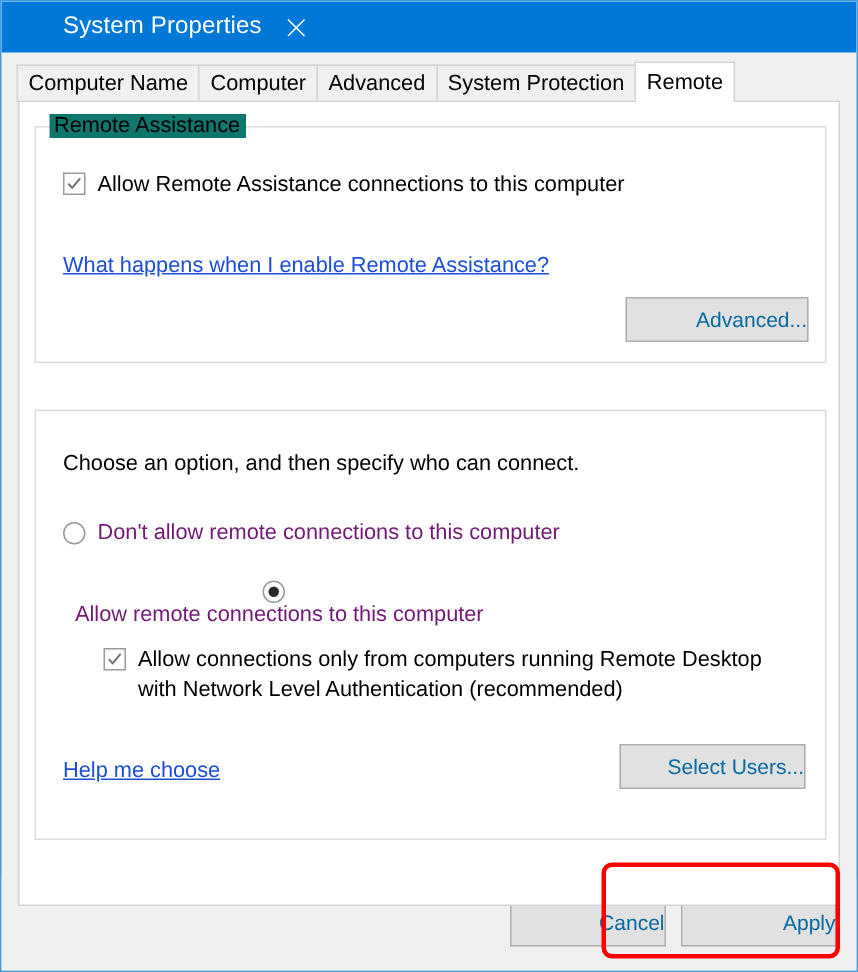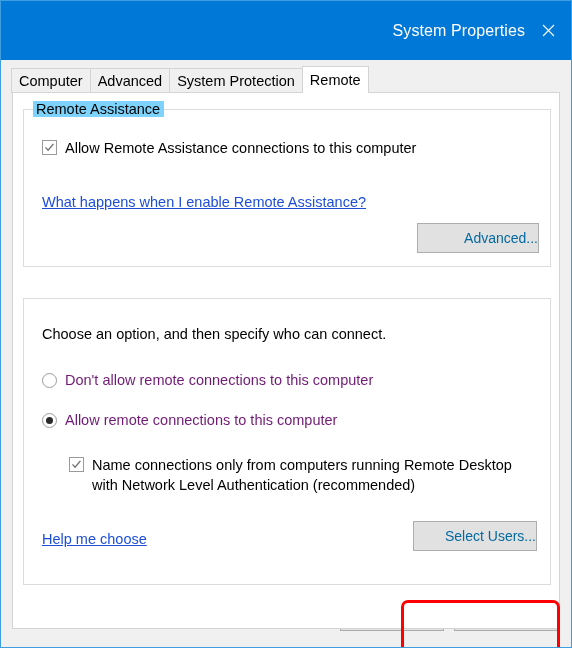--- a/index.html
+++ b/index.html
@@ -18,25 +18,26 @@
     height: 648px;
     box-sizing: border-box;
     border: 1px solid #3f9ee0;
     background: #f0f0f0;
     overflow: hidden;
   }
 
   
   #titlebar {
     position: relative;
-    height: 59px;
+    height: 34px;
     background: #0078d7;
     display: flex;
     align-items: center;
-    justify-content: flex-end;
+    justify-content: flex-start;
+    padding-left: 24px;
   }
   #title-text {
     color: #ffffff;
     font-size: 16px;
     padding-left: 17px;
     letter-spacing: 0.1px;
     white-space: nowrap;
   }
   #close-button {
     width: 46px;
@@ -96,21 +97,21 @@
   
   .groupbox {
     position: absolute;
     border: 1px solid #dcdcdc;
     box-sizing: border-box;
   }
   .groupbox-label {
     position: absolute;
     top: -9px;
     left: 9px;
-    background: #7dd3fc;
+    background: #0f766e;
     padding: 0 4px 0 3px;
     font-size: 14.5px;
     color: #000000;
     white-space: nowrap;
   }
 
   #group-remote-assistance {
     left: 10px;
     top: 16px;
     width: 528px;
@@ -282,20 +283,21 @@
   <div id="titlebar">
     <div id="title-text">System Properties</div>
     <div id="close-button">
       <svg width="13" height="13" viewBox="0 0 13 13" aria-hidden="true">
         <path d="M1,1 L12,12 M12,1 L1,12" stroke="#ffffff" stroke-width="1.1" fill="none"></path>
       </svg>
     </div>
   </div>
 
   <div id="tabstrip">
+    <div class="tab">Computer Name</div>
     <div class="tab">Computer</div>
     <div class="tab">Advanced</div>
     <div class="tab">System Protection</div>
     <div class="tab active">Remote</div>
   </div>
 
   <div id="content-panel">
 
     <div class="groupbox" id="group-remote-assistance">
       <div class="groupbox-label">Remote Assistance</div>
@@ -316,33 +318,33 @@
 
     <div class="groupbox" id="group-remote-desktop">
 
       <div class="body-text" style="left:18px; top:27px;">Choose an option, and then specify who can connect.</div>
 
       <div class="radio-row" style="left:18px; top:73px;">
         <div class="radio-circle"></div>
         <div class="radio-label">Don't allow remote connections to this computer</div>
       </div>
 
-      <div class="radio-row" style="left:18px; top:113px;">
+      <div class="radio-row" style="left:18px; top:113px;flex-direction:column;">
         <div class="radio-circle selected"></div>
         <div class="radio-label">Allow remote connections to this computer</div>
       </div>
 
       <div class="checkbox-row" style="left:45px; top:156px; width:460px;">
         <div class="checkbox-box">
           <svg width="11" height="11" viewBox="0 0 11 11" aria-hidden="true">
             <path d="M1.5,5.4 L4.1,8.2 L9.4,1.9" stroke="#6e6e6e" stroke-width="1.3" fill="none"></path>
           </svg>
         </div>
         <div class="checkbox-label">
-          <span>Name connections only from computers running Remote Desktop</span><br>
+          <span>Allow connections only from computers running Remote Desktop</span><br>
           <span>with Network Level Authentication (recommended)</span>
         </div>
       </div>
 
       <div class="link" style="left:18px; top:232px;">Help me choose</div>
 
       <button class="btn" id="select-users-button">Select Users...</button>
     </div>
 
     <div id="annotation-rect"></div>

